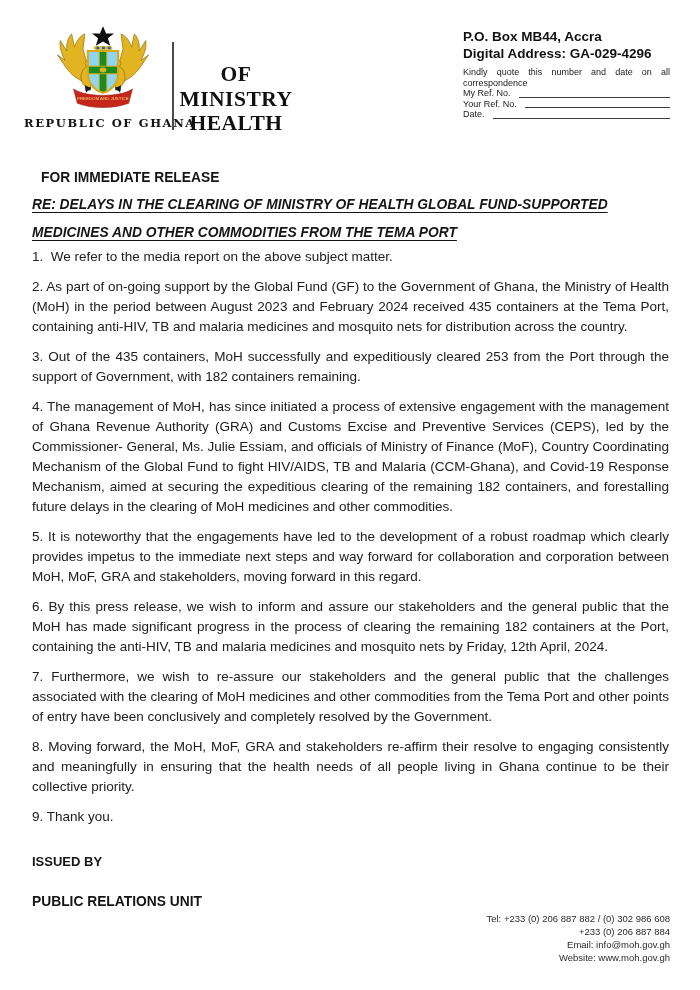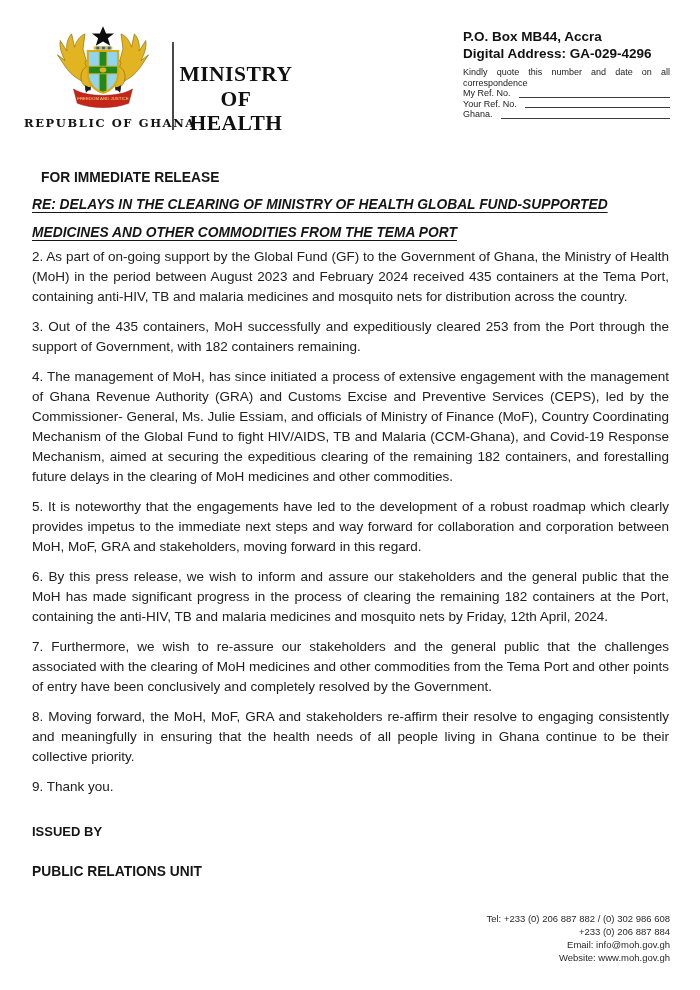--- a/index.html
+++ b/index.html
@@ -97,54 +97,55 @@
         <path d="M29,68 C42,77 78,77 91,68 L87,83 C72,89 48,89 33,83 Z" fill="#c6251a" stroke="#8f170f" stroke-width="0.6"></path>
         <text x="60" y="79.5" text-anchor="middle" font-size="4.6" font-family="Liberation Sans, sans-serif" fill="#f7dc82">FREEDOM AND JUSTICE</text>
       </g>
     </svg>
 
     <div class="republic">REPUBLIC OF GHANA</div>
 
     <div class="divider"></div>
 
     <div class="ministry">
+      <div>OF</div>
       <div>MINISTRY</div>
-      <div>OF</div>
       <div>HEALTH</div>
     </div>
 
     <div class="hright">
       <div class="addr">P.O. Box MB44, Accra</div>
       <div class="addr">Digital Address: GA-029-4296</div>
       <div class="note">Kindly quote this number and date on all correspondence</div>
       <div class="refrow">
         <span>My Ref. No.</span>
         <span class="line"></span>
       </div>
       <div class="refrow">
         <span>Your Ref. No.</span>
         <span class="line"></span>
       </div>
       <div class="refrow">
-        <span>Ghana.</span>
+        <span>Date.</span>
         <span class="line"></span>
       </div>
     </div>
   </div>
 
   <div class="content">
 
     <div class="release">FOR IMMEDIATE RELEASE</div>
 
     <div class="subject">
       <div><span class="uline">RE: DELAYS IN THE CLEARING OF MINISTRY OF HEALTH GLOBAL FUND-SUPPORTED</span></div>
       <div><span class="uline">MEDICINES AND OTHER COMMODITIES FROM THE TEMA PORT</span></div>
     </div>
 
     <div class="paragraphs">
+      <div class="p">1.&nbsp;&nbsp;We refer to the media report on the above subject matter.</div>
       <div class="p">2. As part of on-going support by the Global Fund (GF) to the Government of Ghana, the Ministry of Health (MoH) in the period between August 2023 and February 2024 received 435 containers at the Tema Port, containing anti-HIV, TB and malaria medicines and mosquito nets for distribution across the country.</div>
       <div class="p">3. Out of the 435 containers, MoH successfully and expeditiously cleared 253 from the Port through the support of Government, with 182 containers remaining.</div>
       <div class="p">4. The management of MoH, has since initiated a process of extensive engagement with the management of Ghana Revenue Authority (GRA) and Customs Excise and Preventive Services (CEPS), led by the Commissioner- General, Ms. Julie Essiam, and officials of Ministry of Finance (MoF), Country Coordinating Mechanism of the Global Fund to fight HIV/AIDS, TB and Malaria (CCM-Ghana), and Covid-19 Response Mechanism, aimed at securing the expeditious clearing of the remaining 182 containers, and forestalling future delays in the clearing of MoH medicines and other commodities.</div>
       <div class="p">5. It is noteworthy that the engagements have led to the development of a robust roadmap which clearly provides impetus to the immediate next steps and way forward for collaboration and corporation between MoH, MoF, GRA and stakeholders, moving forward in this regard.</div>
       <div class="p">6. By this press release, we wish to inform and assure our stakeholders and the general public that the MoH has made significant progress in the process of clearing the remaining 182 containers at the Port, containing the anti-HIV, TB and malaria medicines and mosquito nets by Friday, 12th April, 2024.</div>
       <div class="p">7. Furthermore, we wish to re-assure our stakeholders and the general public that the challenges associated with the clearing of MoH medicines and other commodities from the Tema Port and other points of entry have been conclusively and completely resolved by the Government.</div>
       <div class="p">8. Moving forward, the MoH, MoF, GRA and stakeholders re-affirm their resolve to engaging consistently and meaningfully in ensuring that the health needs of all people living in Ghana continue to be their collective priority.</div>
       <div class="p">9. Thank you.</div>
     </div>
 

